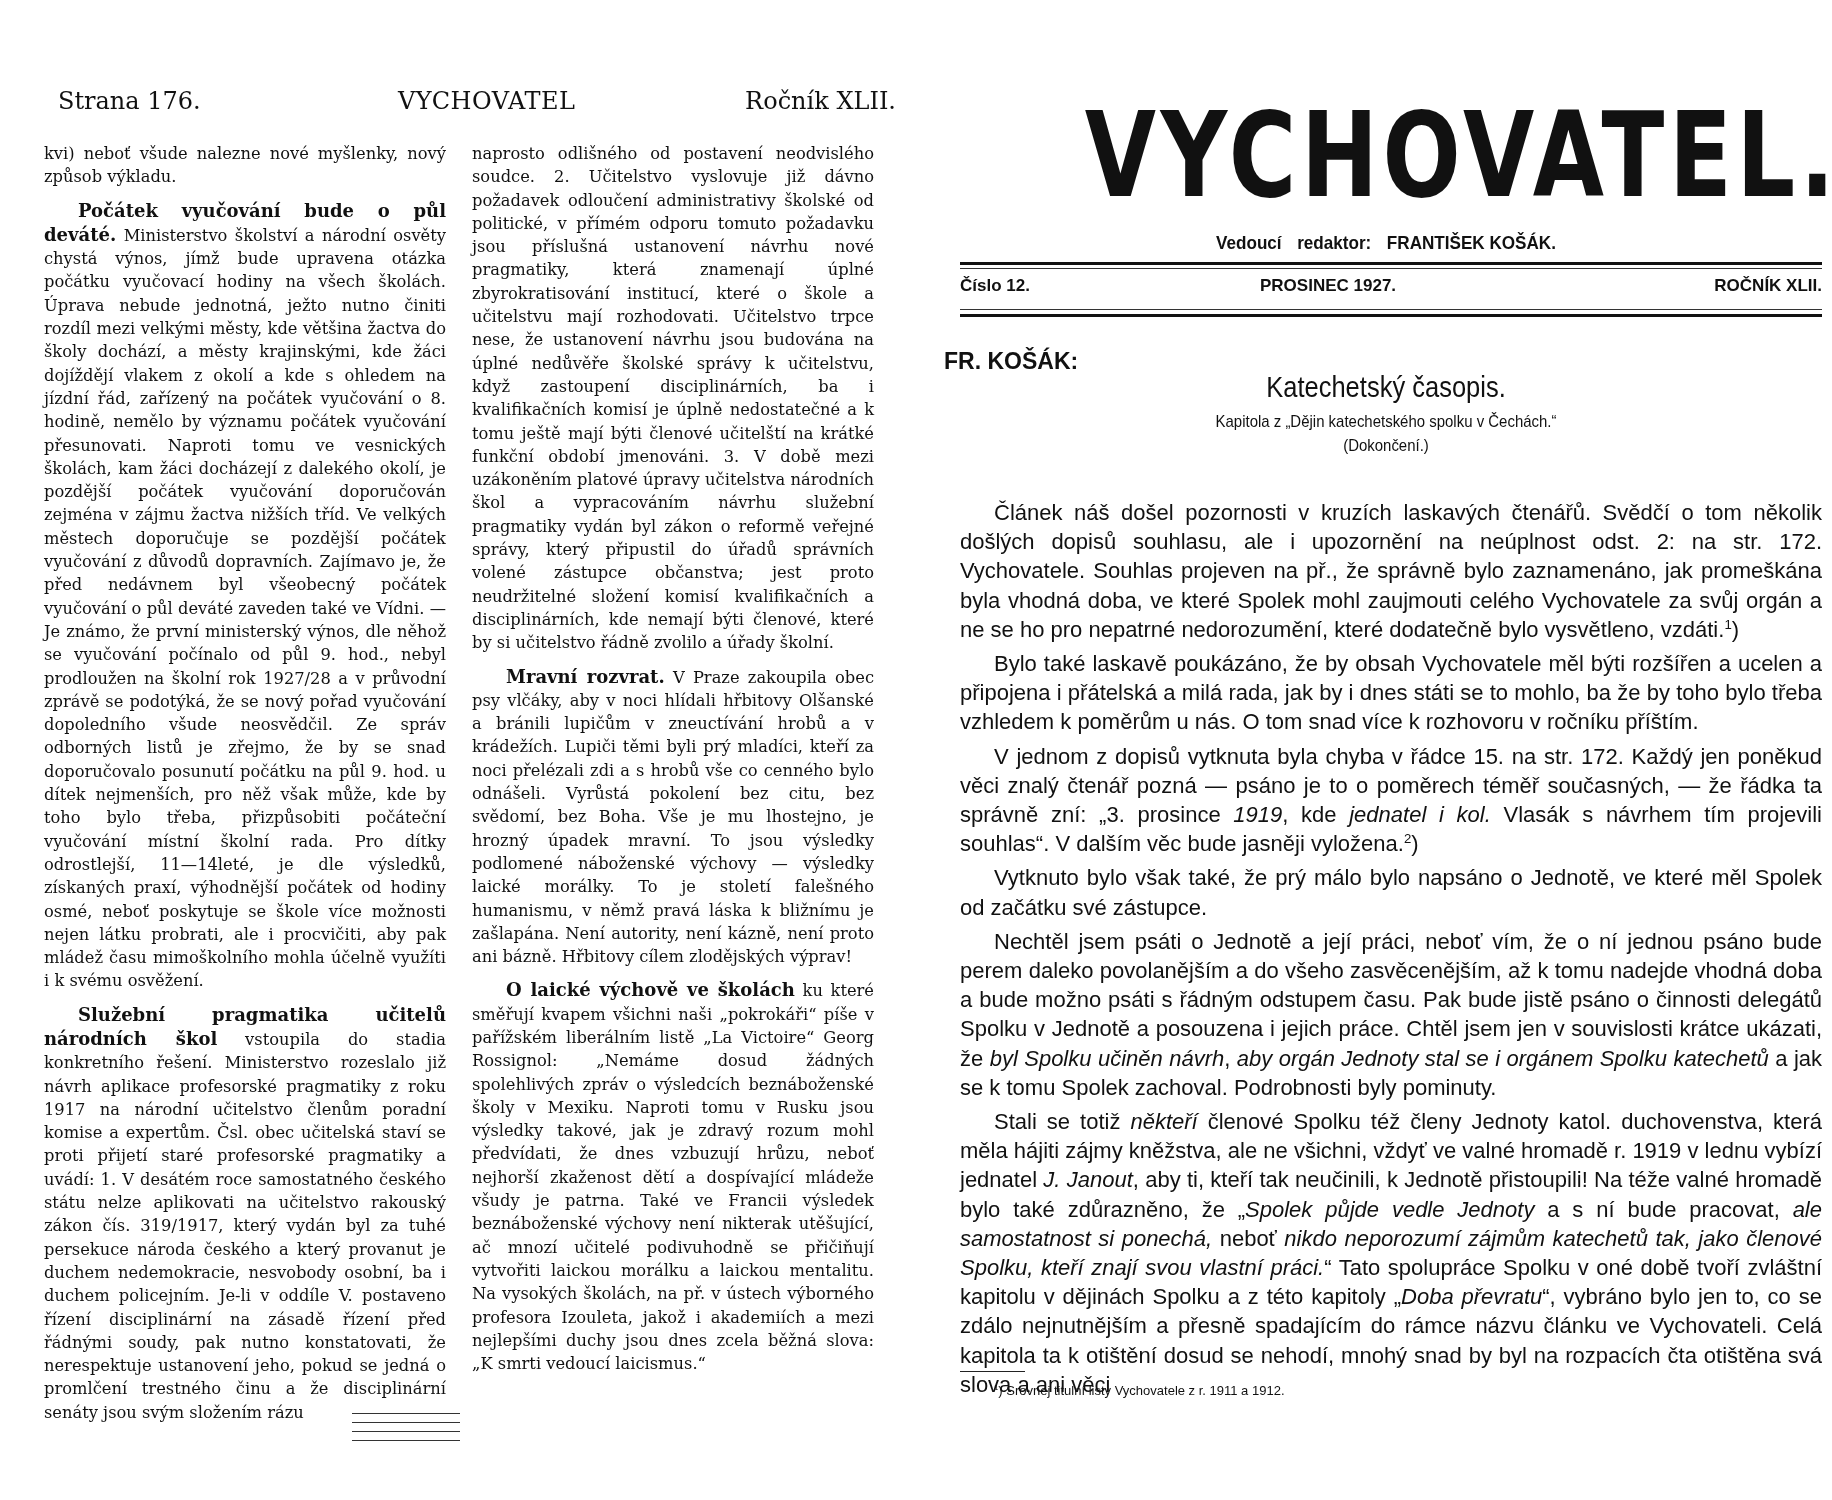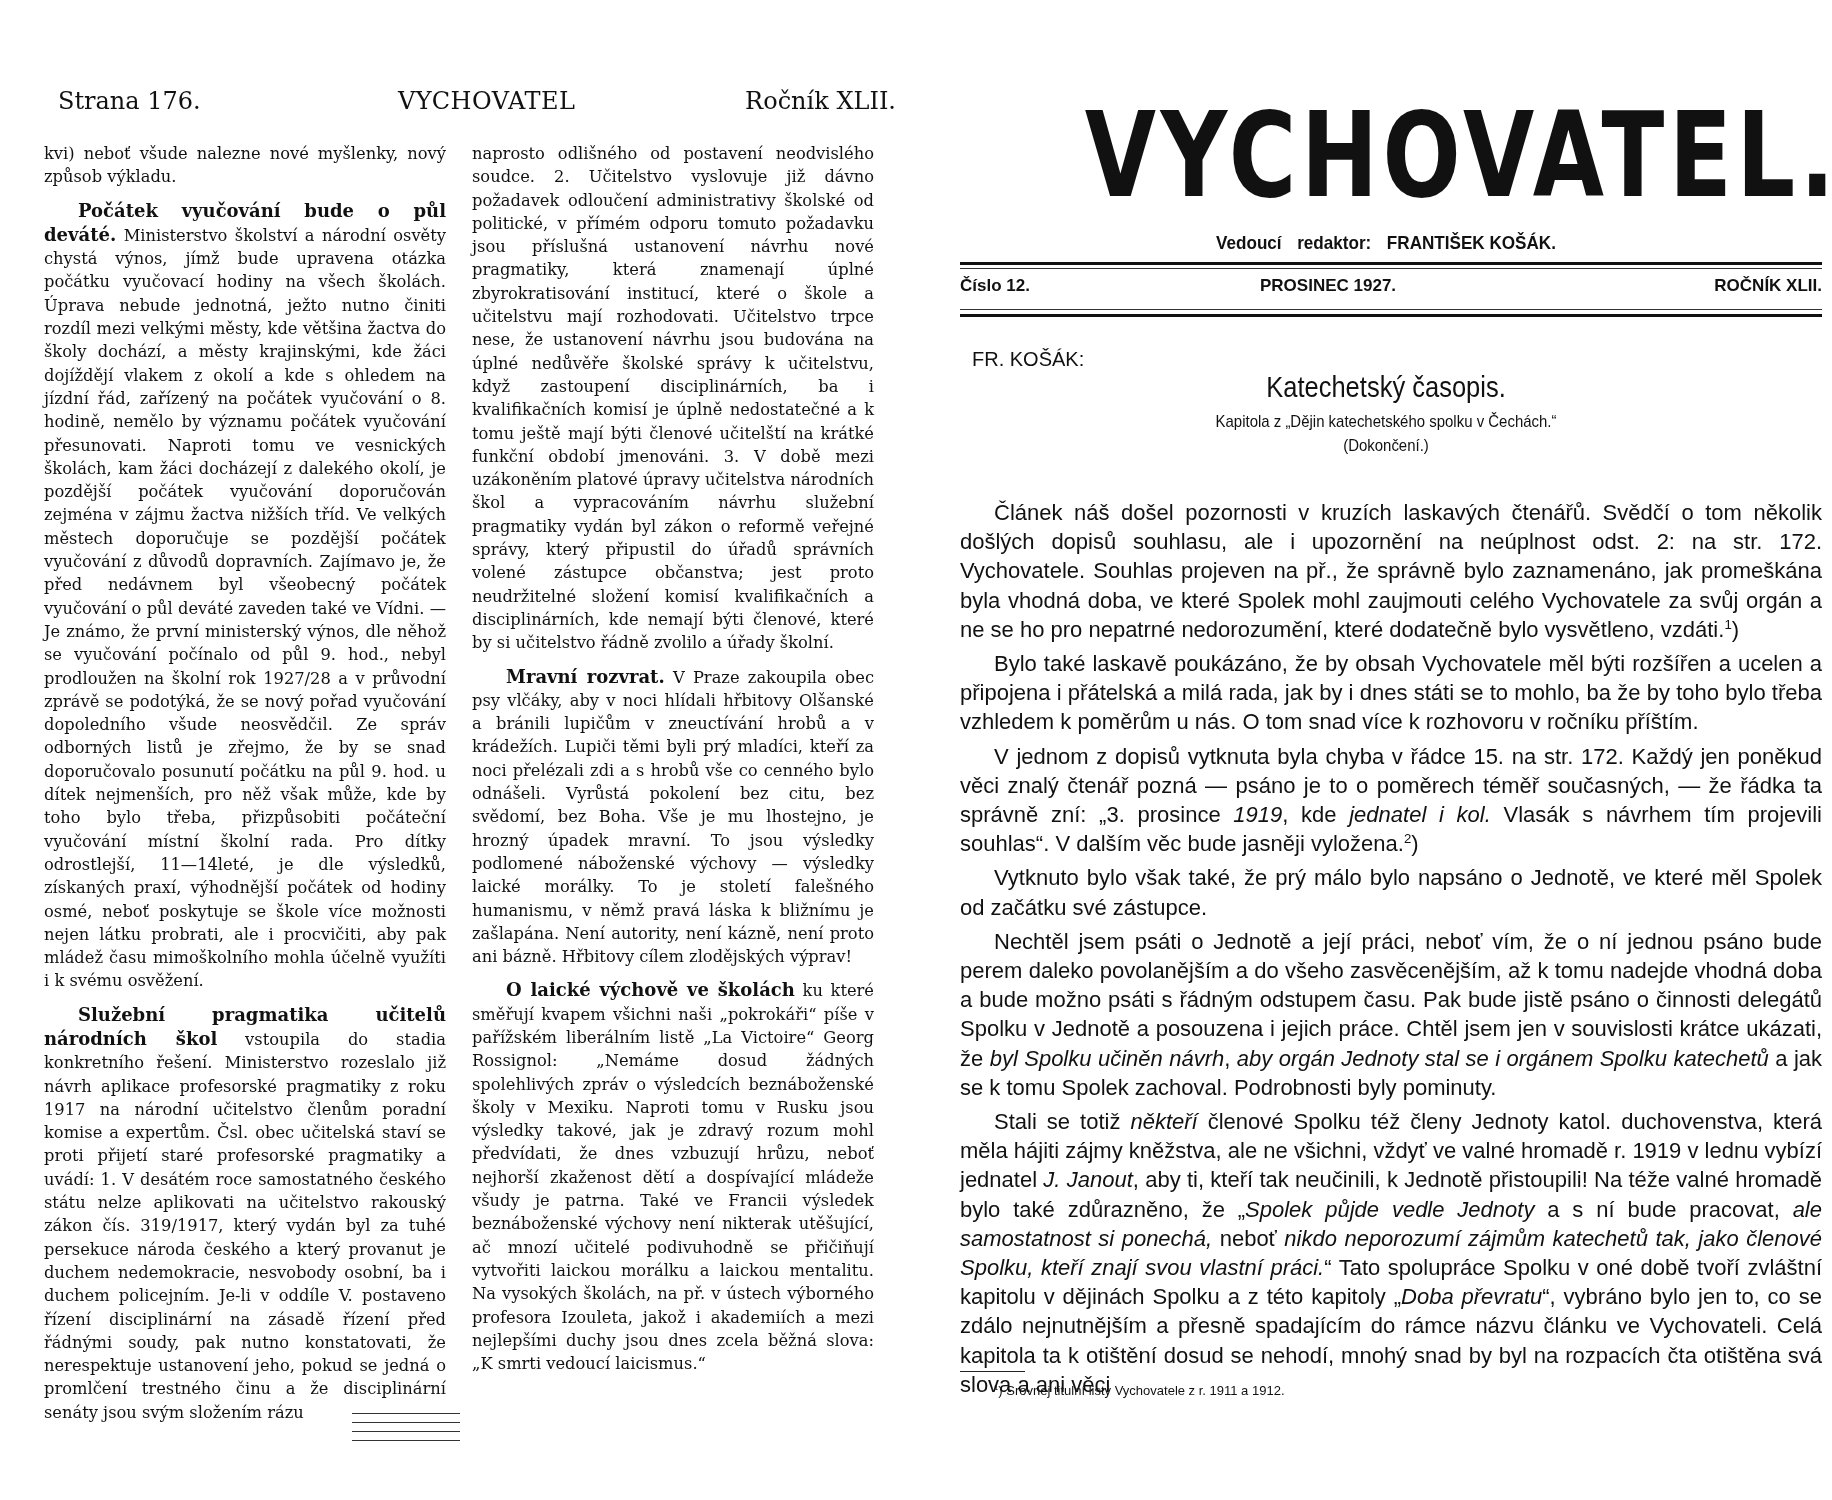--- a/index.html
+++ b/index.html
@@ -24,21 +24,21 @@
   .right-page { position: absolute; left: 940px; top: 0; width: 892px; height: 1057px; font-family: "Liberation Sans", sans-serif; }
   .masthead { position: absolute; top: 95px; left: 60px; width: 770px; text-align: center; font-family: "DejaVu Sans", sans-serif; font-weight: bold; font-size: 118px; line-height: 120px; letter-spacing: 6px; transform: scaleX(0.78); transform-origin: center top; }
   .editor-line { position: absolute; top: 232px; left: 0; width: 892px; text-align: center; font-family: "Liberation Sans", sans-serif; font-weight: bold; font-size: 19px; transform: scaleX(0.9); }
   .editor-line span { margin: 0 6px; }
   .rule-thick { position: absolute; left: 20px; width: 862px; height: 3px; background: #111; }
   .rule-thin { position: absolute; left: 20px; width: 862px; height: 1px; background: #333; }
   .issue-bar { position: absolute; top: 276px; left: 20px; width: 862px; height: 28px; font-family: "Liberation Sans", sans-serif; font-weight: bold; font-size: 17px; }
   .ib-num { position: absolute; left: 0; top: 0; }
   .ib-date { position: absolute; left: 300px; top: 0; }
   .ib-vol { position: absolute; right: 0; top: 0; }
-  .author { position: absolute; top: 348px; left: 32px; font-family: "Liberation Sans", sans-serif; font-size: 20px; }
+  .author { position: absolute; top: 348px; left: 4px; font-family: "Liberation Sans", sans-serif; font-size: 23px; font-weight: bold; }
   .art-title { position: absolute; top: 370px; left: 0; width: 892px; text-align: center; font-family: "Liberation Sans", sans-serif; font-size: 30px; transform: scaleX(0.85); }
   .art-sub { position: absolute; top: 412px; left: 0; width: 892px; text-align: center; font-family: "Liberation Sans", sans-serif; font-size: 17px; transform: scaleX(0.88); }
   .art-cont { position: absolute; top: 436px; left: 0; width: 892px; text-align: center; font-family: "Liberation Sans", sans-serif; font-size: 17px; transform: scaleX(0.88); }
   .body-r { position: absolute; top: 460px; left: 20px; width: 862px; font-family: "Liberation Sans", sans-serif; font-size: 22px; line-height: 29.2px; text-align: justify; margin-top: 38px; }
   .body-r p { margin: 0; text-indent: 34px; }
   .body-r p + p { margin-top: 5px; }
   .fn-rule { position: absolute; top: 1371px; left: 20px; width: 65px; height: 1px; background: #222; }
   .footnotes { position: absolute; top: 1380px; left: 20px; width: 862px; font-family: "Liberation Sans", sans-serif; font-size: 13px; line-height: 22px; text-align: justify; }
   .footnotes p { margin: 0 0 4px 0; text-indent: 34px; }
   sup { font-size: 0.6em; vertical-align: super; line-height: 0; }

